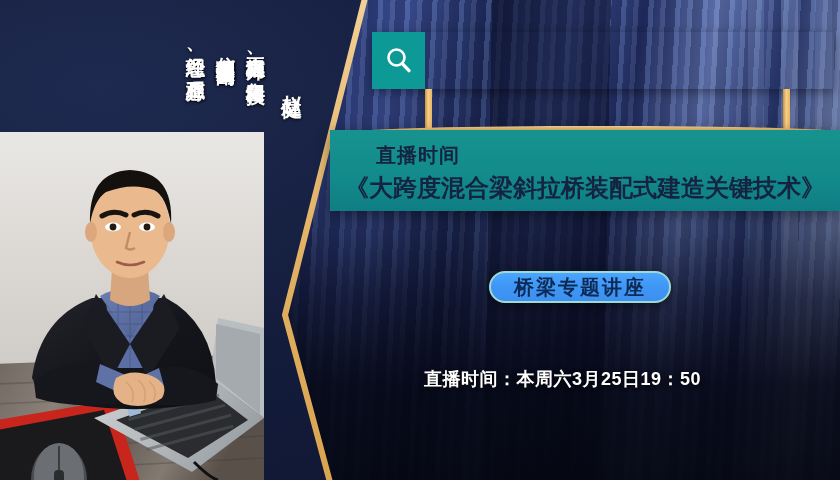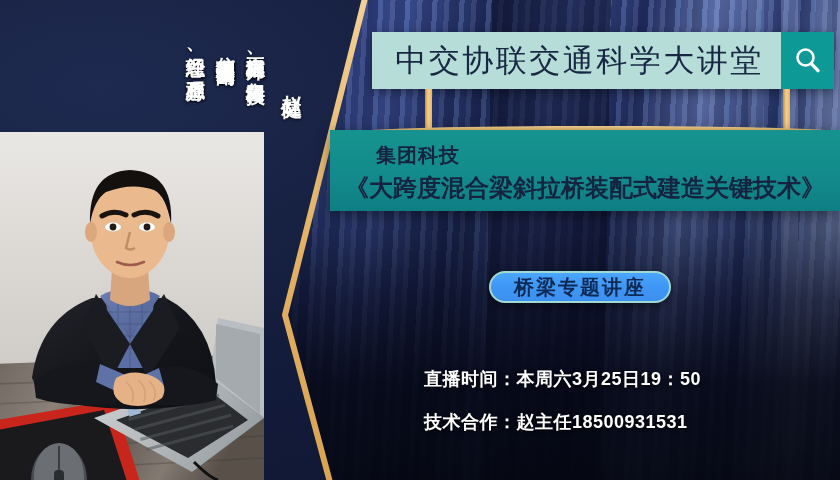--- a/index.html
+++ b/index.html
@@ -312,36 +312,34 @@
       </g>
     </svg>
   </div>
 
   <div class="vtext" id="name-col">赵健</div>
   <div class="vtext" id="title-col1">正高级工程师、集团科技</div>
   <div class="vtext" id="title-col2">信息部副部长兼四公司副</div>
   <div class="vtext" id="title-col3">总经理、总工程师</div>
 
   <div class="header-bar">
-    <div class="label">中交协联交通科学大讲堂</div>
     <div class="search">
       <svg width="30" height="30" viewBox="0 0 30 30">
         <circle cx="12.5" cy="11.5" r="8" fill="none" stroke="#ffffff" stroke-width="2.6"></circle>
         <line x1="18.3" y1="17.6" x2="25" y2="24.6" stroke="#ffffff" stroke-width="3.4" stroke-linecap="round"></line>
       </svg>
     </div>
   </div>
 
   <div class="post" id="post-left"></div>
   <div class="post" id="post-right"></div>
   <div class="post-rail"></div>
 
   <div class="title-bar">
-    <div class="episode">集团科技</div>
+    <div class="episode">直播时间</div>
     <div class="maintitle">《大跨度混合梁斜拉桥装配式建造关键技术》</div>
   </div>
 
   <div class="pill">桥梁专题讲座</div>
 
   <div class="info" id="info-time">直播时间：本周六3月25日19：50</div>
-  <div class="info" id="info-contact">技术合作：赵主任18500931531</div>
 
 </div>
 
 </body></html>

